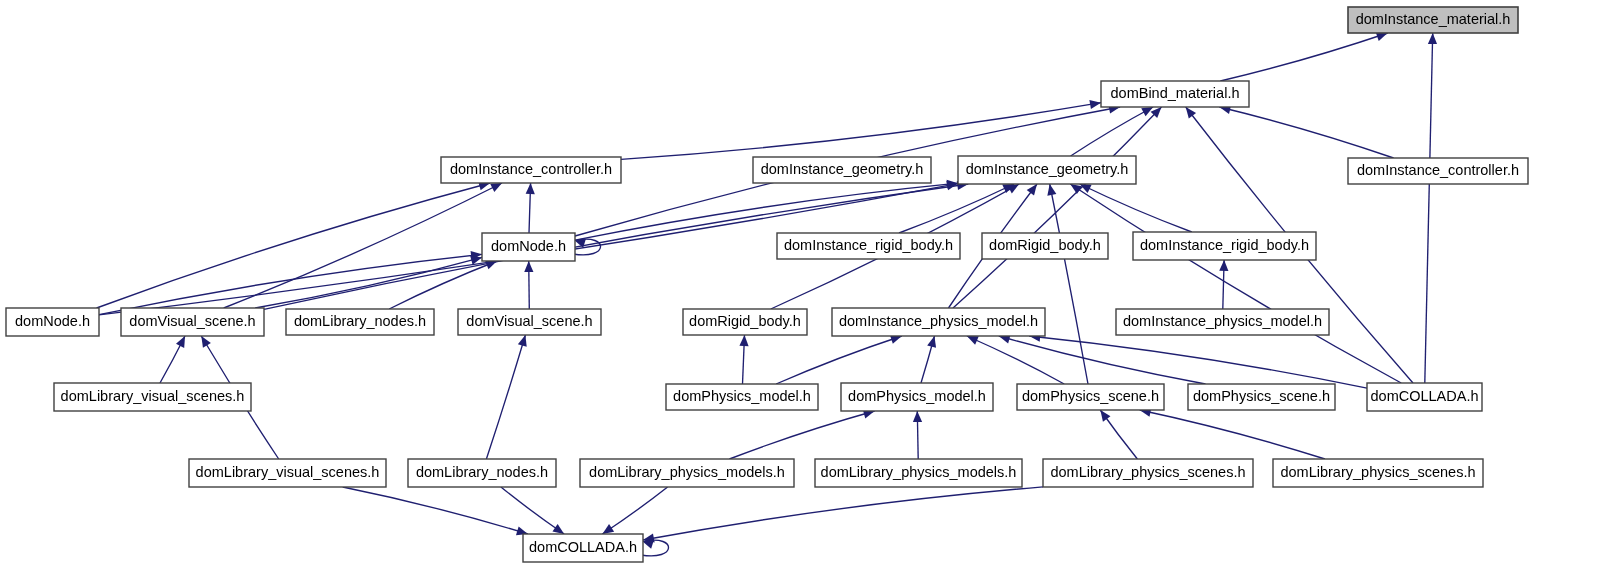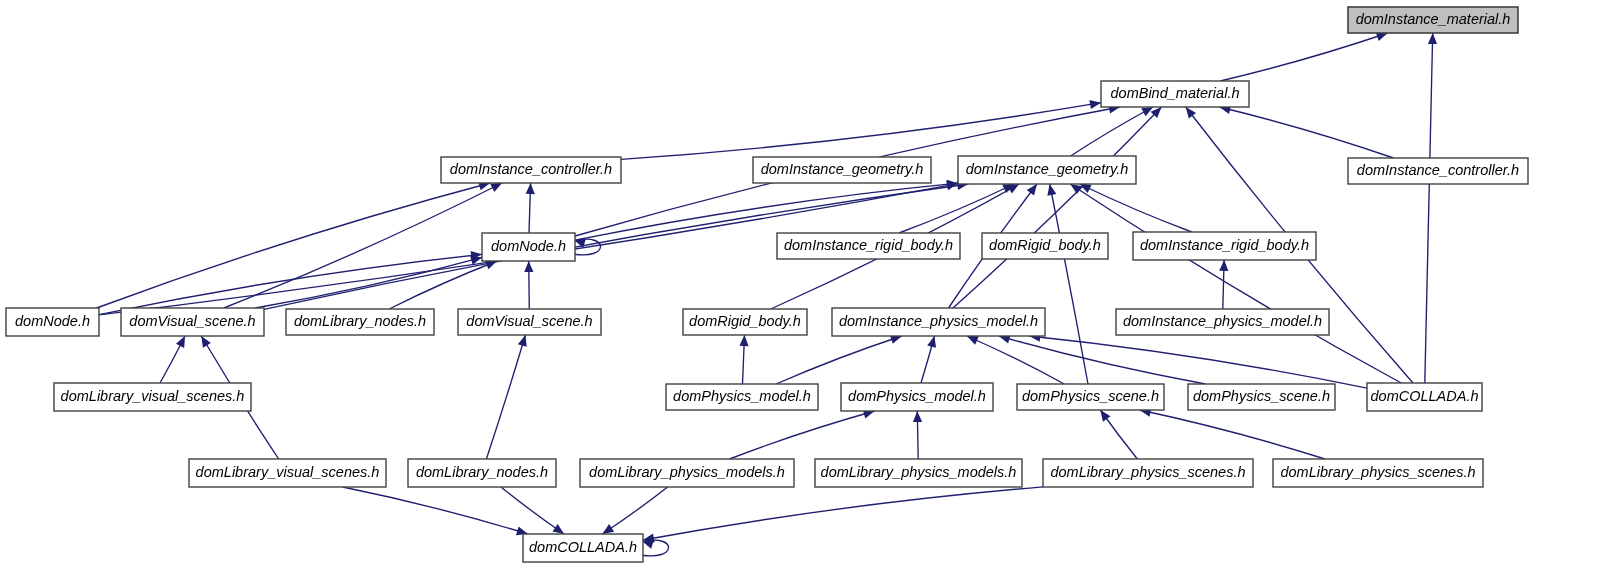--- a/index.html
+++ b/index.html
@@ -9,21 +9,20 @@
   }
   body {
     font-family: "Liberation Sans", sans-serif;
   }
   #graph-root {
     position: relative;
     width: 1603px;
     height: 581px;
     background: #ffffff;
     overflow: hidden;
-    font-style: italic;
   }
   svg.graph-canvas {
     position: absolute;
     left: 0;
     top: 0;
     width: 1603px;
     height: 581px;
   }
   .node-box {
     fill: #ffffff;

